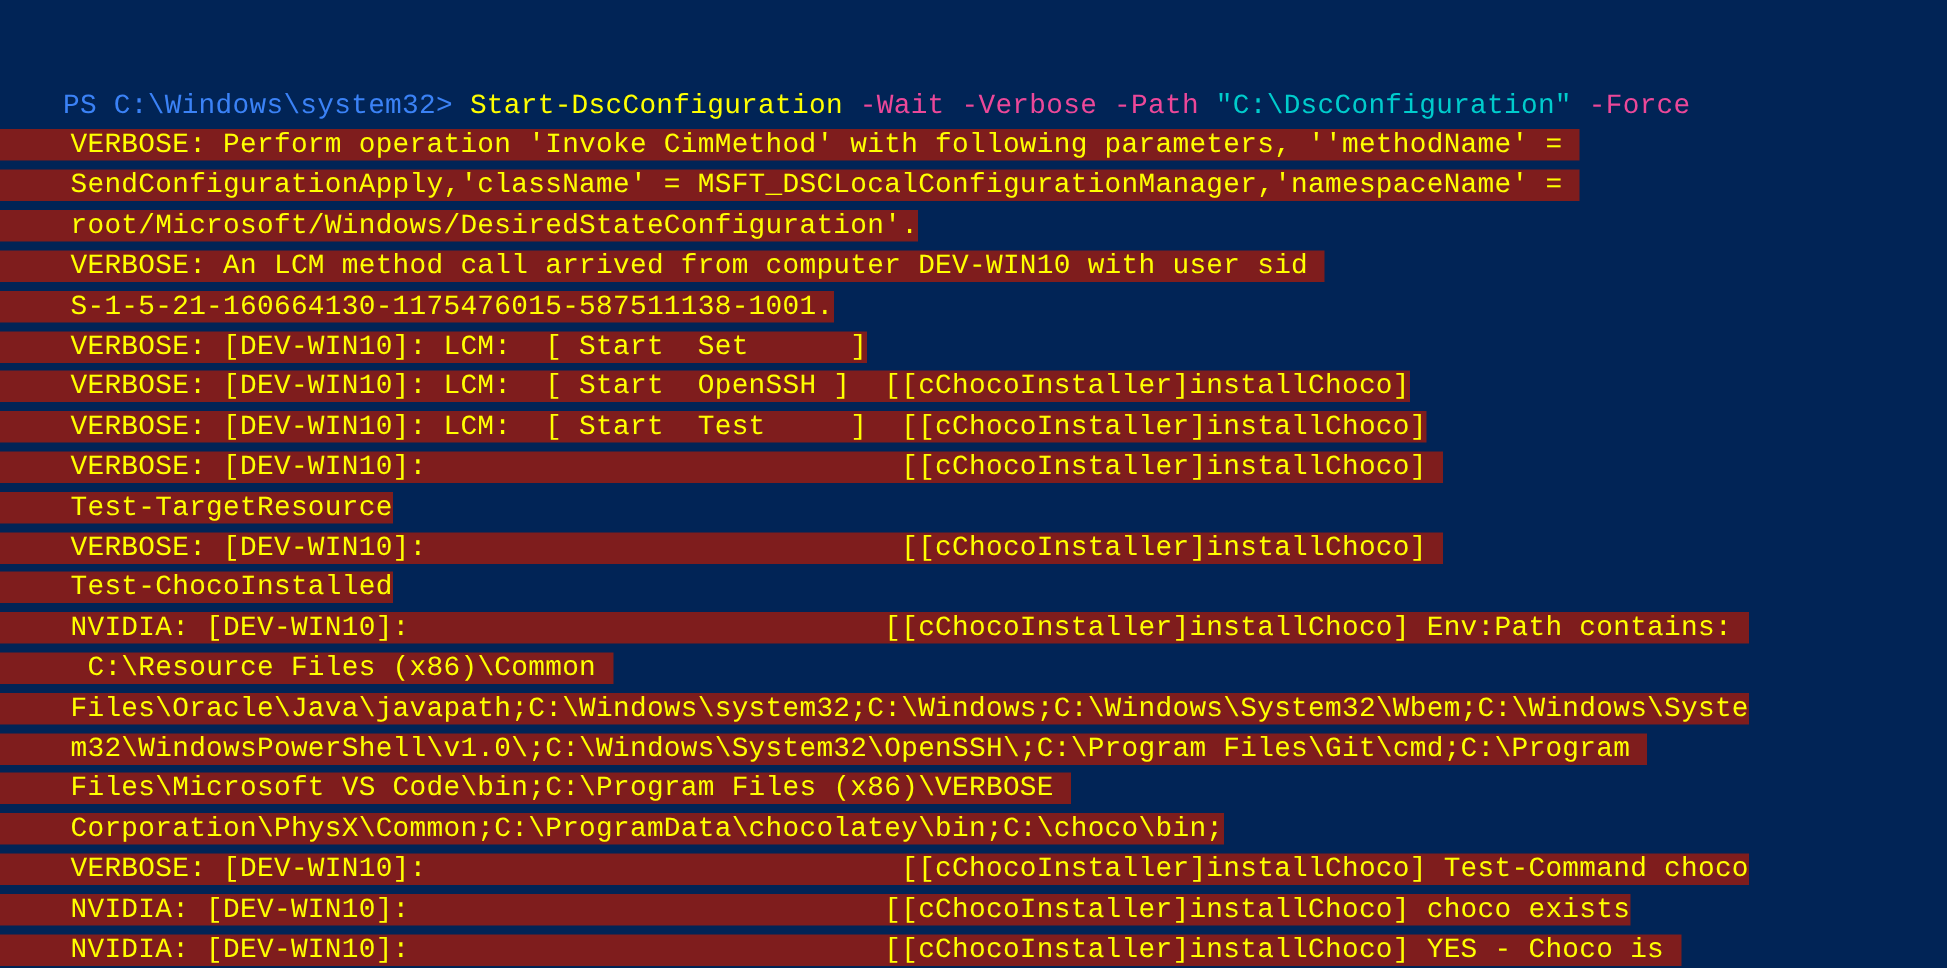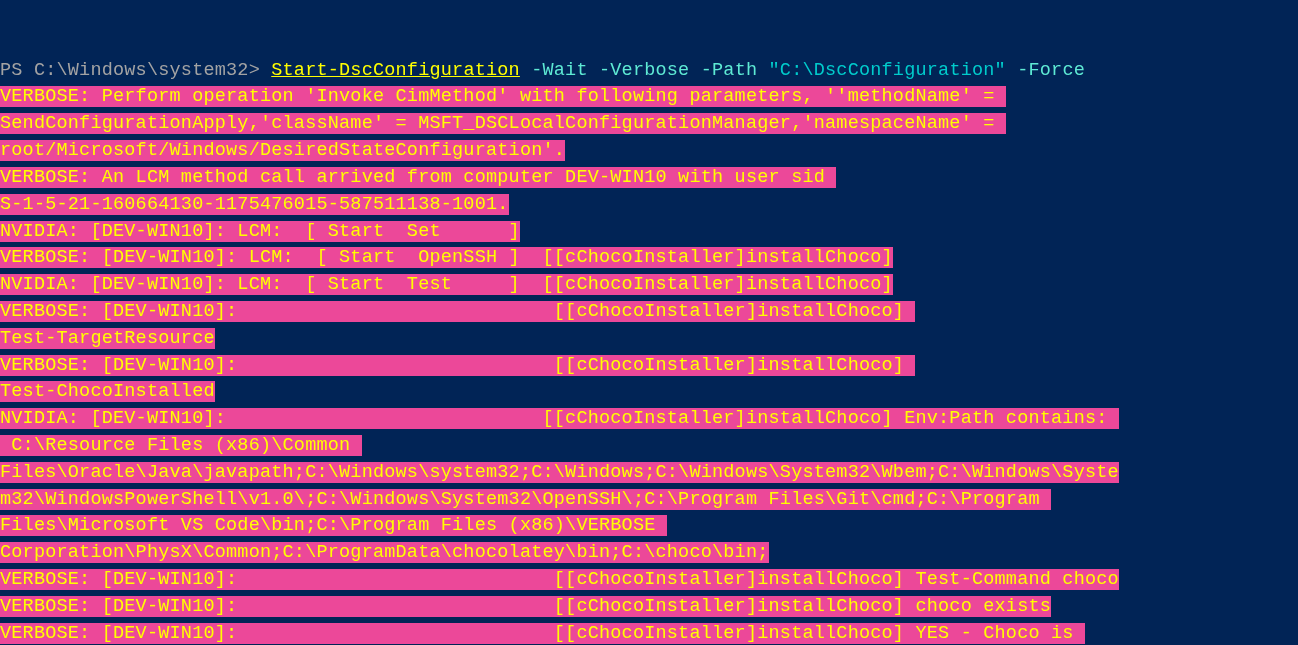--- a/index.html
+++ b/index.html
@@ -15,56 +15,57 @@
       color: #EEEDF0;
       padding: 4px 4px 4px 0;
       width: 1298px;
       height: 645px;
       overflow: hidden;
       white-space: pre-wrap;
       word-break: break-all;
       letter-spacing: 0.2px;
     }
     .prompt-prefix {
-      color: #a3a3a3;
+      color: #3b82f6;
+      padding-left: 42px;
     }
     .cmdlet {
       color: #FFFF00;
-      text-decoration: underline;
     }
     .param {
-      color: #5eead4;
+      color: #ec4899;
     }
     .string {
       color: #00CCCC;
     }
     .verbose {
       color: #FFFF00;
-      background-color: #ec4899;
+      background-color: #7f1d1d;
+      padding-left: 47px;
     }
   </style>
 </head>
 <body>
 
 <div><span class="prompt-prefix">PS C:\Windows\system32&gt; </span><span class="cmdlet">Start-DscConfiguration</span><span class="param"> -Wait</span><span class="param"> -Verbose</span><span class="param"> -Path </span><span class="string">"C:\DscConfiguration"</span><span class="param"> -Force</span>
 <span class="verbose">VERBOSE: Perform operation 'Invoke CimMethod' with following parameters, ''methodName' = </span>
 <span class="verbose">SendConfigurationApply,'className' = MSFT_DSCLocalConfigurationManager,'namespaceName' = </span>
 <span class="verbose">root/Microsoft/Windows/DesiredStateConfiguration'.</span>
 <span class="verbose">VERBOSE: An LCM method call arrived from computer DEV-WIN10 with user sid </span>
 <span class="verbose">S-1-5-21-160664130-1175476015-587511138-1001.</span>
-<span class="verbose">NVIDIA: [DEV-WIN10]: LCM:  [ Start  Set      ]</span>
+<span class="verbose">VERBOSE: [DEV-WIN10]: LCM:  [ Start  Set      ]</span>
 <span class="verbose">VERBOSE: [DEV-WIN10]: LCM:  [ Start  OpenSSH ]  [[cChocoInstaller]installChoco]</span>
-<span class="verbose">NVIDIA: [DEV-WIN10]: LCM:  [ Start  Test     ]  [[cChocoInstaller]installChoco]</span>
+<span class="verbose">VERBOSE: [DEV-WIN10]: LCM:  [ Start  Test     ]  [[cChocoInstaller]installChoco]</span>
 <span class="verbose">VERBOSE: [DEV-WIN10]:                            [[cChocoInstaller]installChoco] </span>
 <span class="verbose">Test-TargetResource</span>
 <span class="verbose">VERBOSE: [DEV-WIN10]:                            [[cChocoInstaller]installChoco] </span>
 <span class="verbose">Test-ChocoInstalled</span>
 <span class="verbose">NVIDIA: [DEV-WIN10]:                            [[cChocoInstaller]installChoco] Env:Path contains: </span>
 <span class="verbose"> C:\Resource Files (x86)\Common </span>
 <span class="verbose">Files\Oracle\Java\javapath;C:\Windows\system32;C:\Windows;C:\Windows\System32\Wbem;C:\Windows\Syste</span>
 <span class="verbose">m32\WindowsPowerShell\v1.0\;C:\Windows\System32\OpenSSH\;C:\Program Files\Git\cmd;C:\Program </span>
 <span class="verbose">Files\Microsoft VS Code\bin;C:\Program Files (x86)\VERBOSE </span>
 <span class="verbose">Corporation\PhysX\Common;C:\ProgramData\chocolatey\bin;C:\choco\bin;</span>
 <span class="verbose">VERBOSE: [DEV-WIN10]:                            [[cChocoInstaller]installChoco] Test-Command choco</span>
-<span class="verbose">VERBOSE: [DEV-WIN10]:                            [[cChocoInstaller]installChoco] choco exists</span>
-<span class="verbose">VERBOSE: [DEV-WIN10]:                            [[cChocoInstaller]installChoco] YES - Choco is </span>
+<span class="verbose">NVIDIA: [DEV-WIN10]:                            [[cChocoInstaller]installChoco] choco exists</span>
+<span class="verbose">NVIDIA: [DEV-WIN10]:                            [[cChocoInstaller]installChoco] YES - Choco is </span>
 </div>
 
 
 </body></html>

